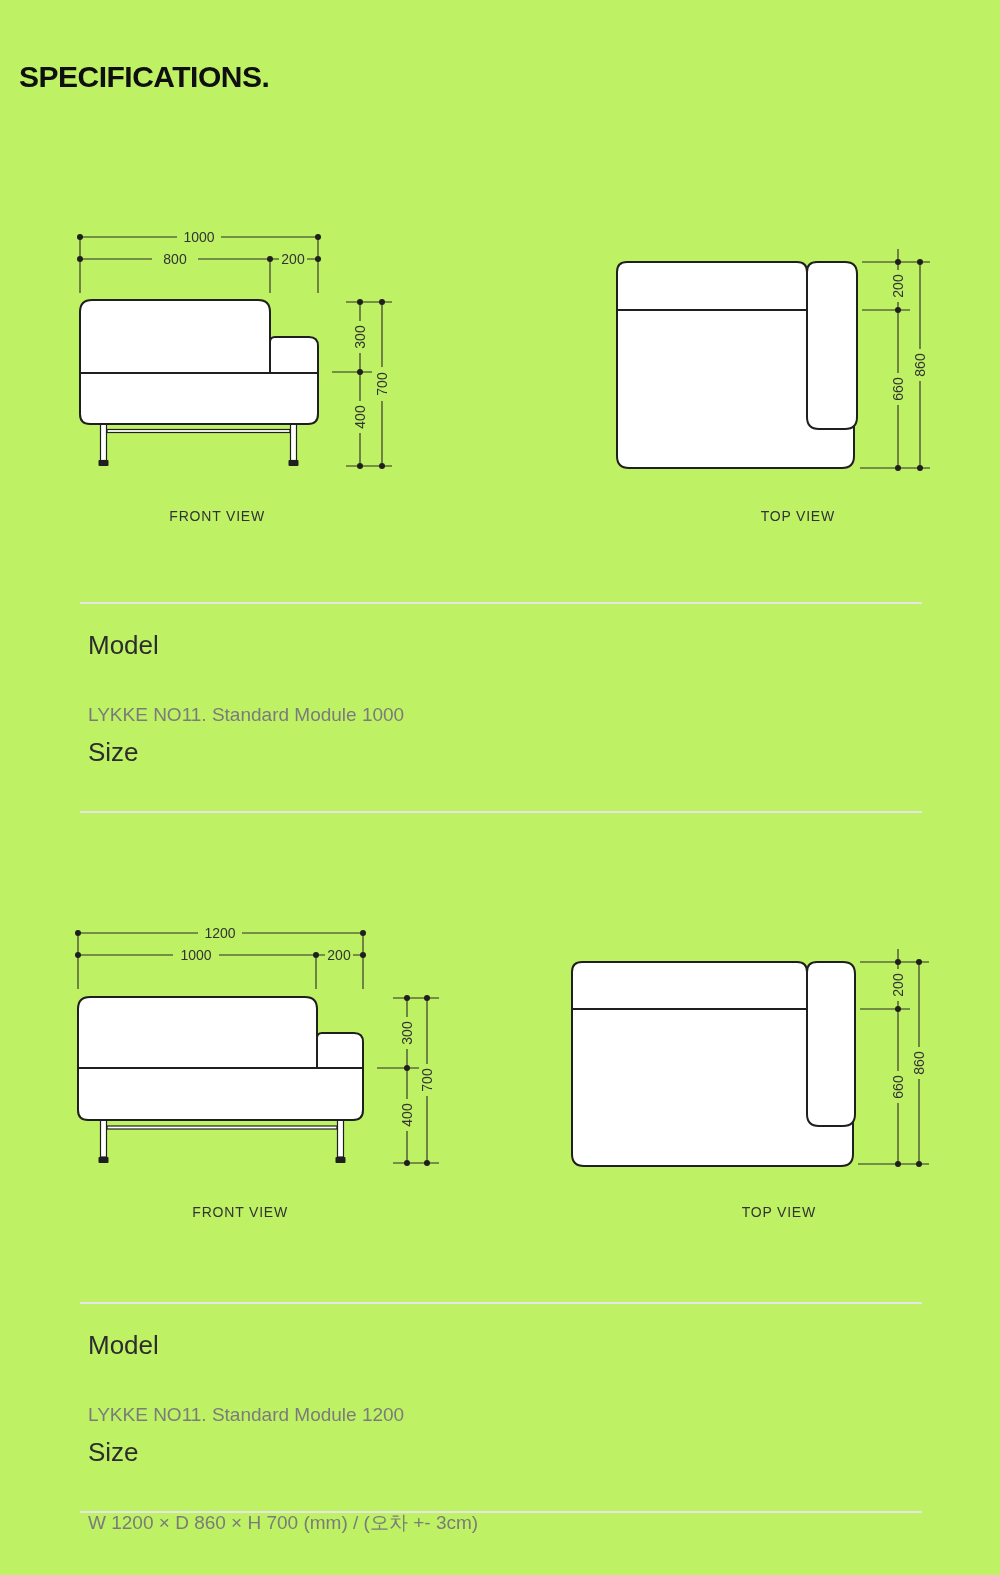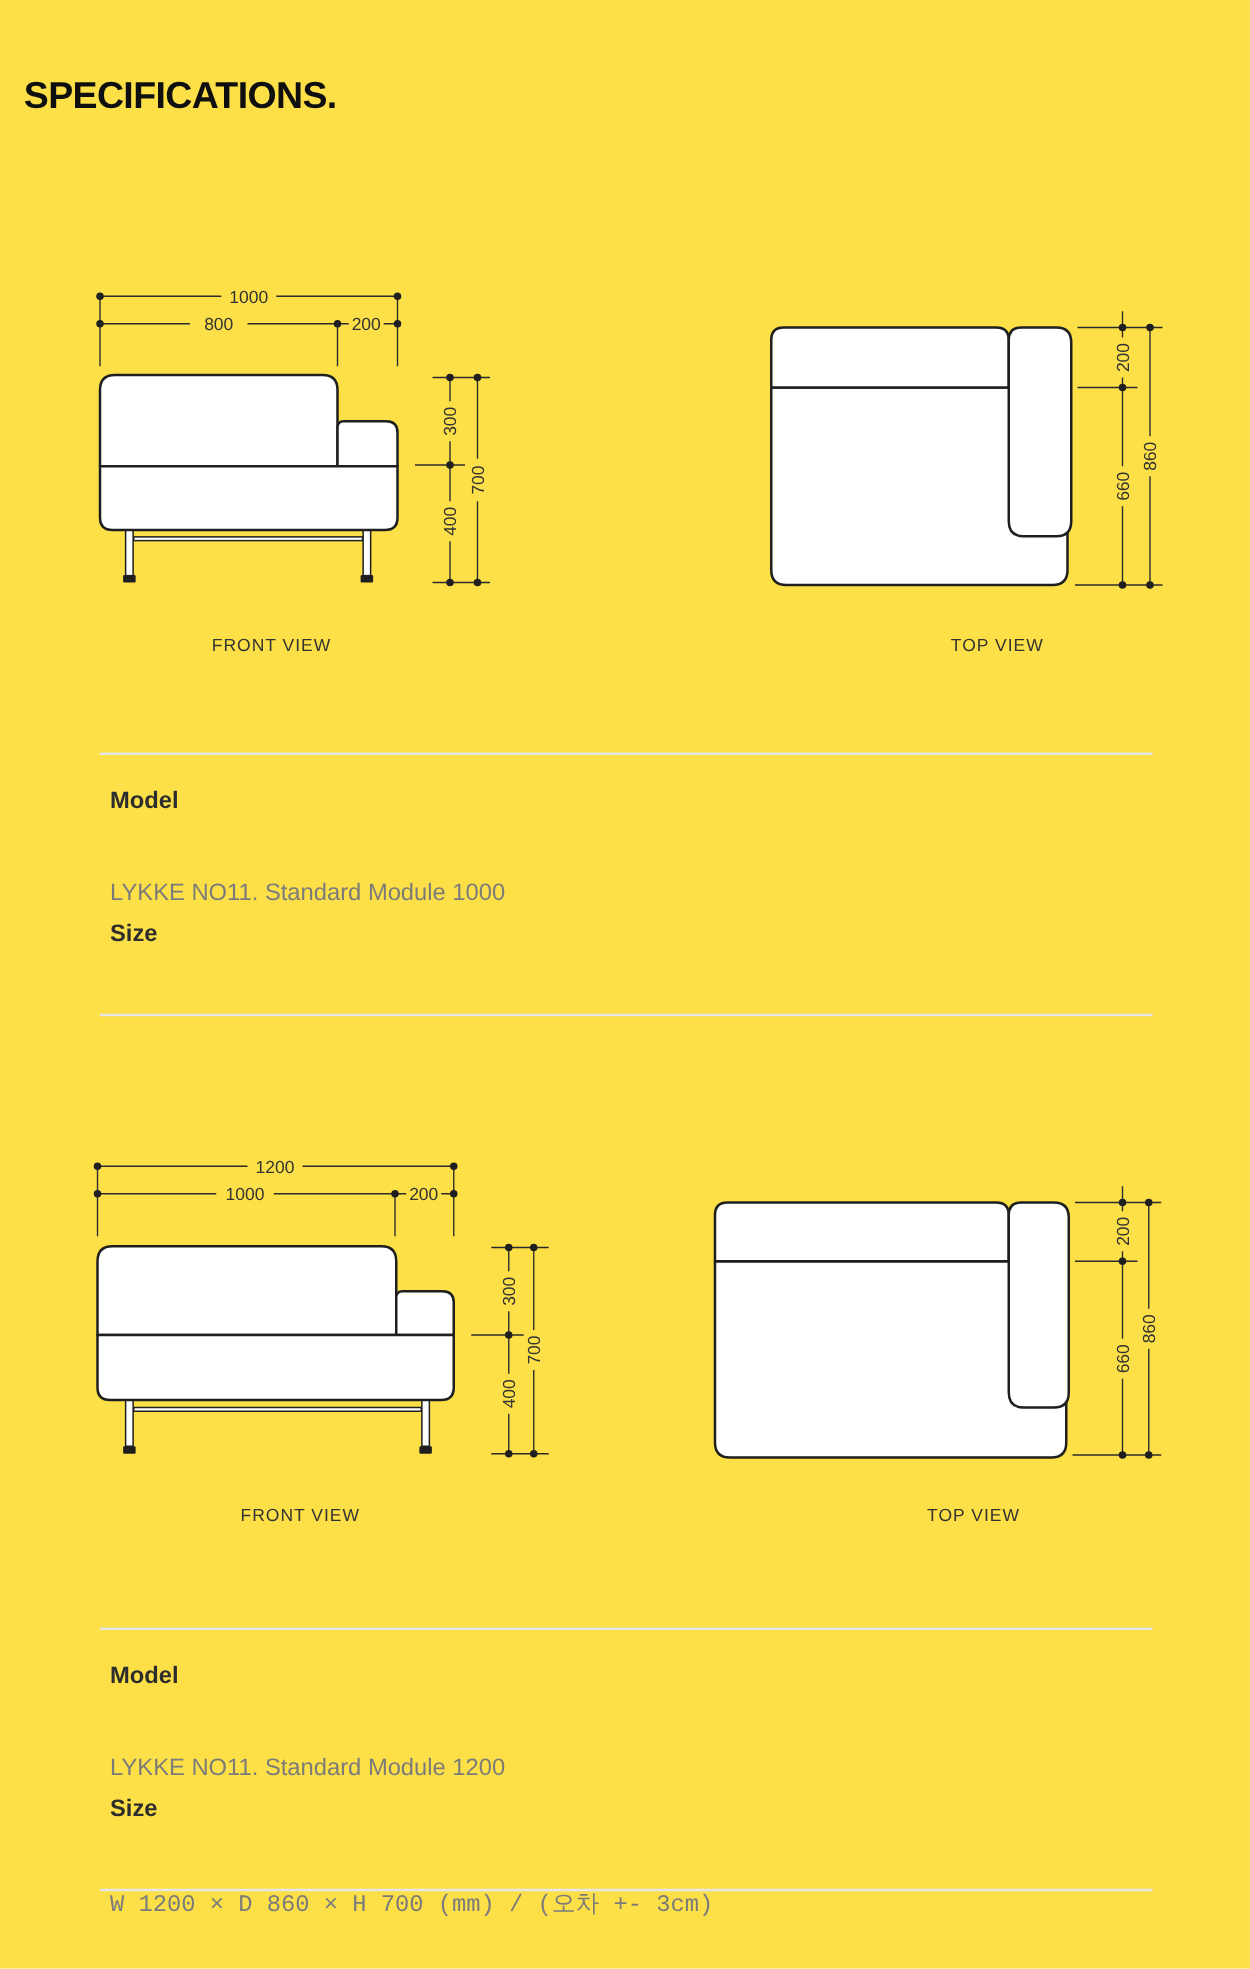--- a/index.html
+++ b/index.html
@@ -1,37 +1,37 @@
 <!DOCTYPE html>
 <html><head>
 <meta charset="utf-8">
 <style>
   html,body{margin:0;padding:0;background:#fff;}
   .page{
-    position:relative;width:1000px;height:1575px;background:#fde047;
+    position:relative;width:1000px;height:1575px;background:#bef264;
     font-family:"Liberation Sans",sans-serif;overflow:hidden;
   }
   .page-title{
     position:absolute;left:19px;top:60px;margin:0;
     font-size:30px;font-weight:700;color:#0f0f0f;letter-spacing:-0.5px;
   }
   .drawing-svg{position:absolute;}
   .furn{fill:#ffffff;stroke:#1f1f1f;stroke-width:2;stroke-linejoin:round;}
   .furn-thin{fill:#ffffff;stroke:#1f1f1f;stroke-width:1.2;}
   .dim{stroke:#2b2b2b;stroke-width:1.1;fill:none;}
   .dot{fill:#1f1f1f;}
   .foot{fill:#1f1f1f;}
   .dim-text{font-family:"Liberation Sans",sans-serif;font-size:14px;fill:#333333;}
   .view-label{
     position:absolute;width:200px;text-align:right;
     font-size:14px;letter-spacing:0.8px;color:#333333;
   }
   .divider{position:absolute;left:80px;width:842px;height:2px;background:#e6e6e6;}
   .info-heading{
-    position:absolute;left:88px;font-size:19px;font-weight:700;color:#2d2d2d;
+    position:absolute;left:88px;font-size:26px;font-weight:400;color:#2d2d2d;
   }
   .info-value{
     position:absolute;left:88px;font-size:19px;font-weight:400;color:#7b7b7b;margin-top:40px;
   }
 </style>
 </head>
 <body>
 
 <div class="page">
 
@@ -167,16 +167,16 @@
     </g>
   </svg>
 
   <div class="view-label" style="left:88px;top:1204px;">FRONT VIEW</div>
   <div class="view-label" style="left:616px;top:1204px;">TOP VIEW</div>
 
   <div class="divider" style="top:1302px;"></div>
   <div class="info-heading" style="top:1330px;">Model</div>
   <div class="info-value" style="top:1364px;">LYKKE NO11. Standard Module 1200</div>
   <div class="info-heading" style="top:1437px;">Size</div>
-  <div class="info-value" style="top:1470px;font-family:Liberation Mono, monospace;">W 1200 × D 860 × H 700 (mm) / (오차 +- 3cm)</div>
+  <div class="info-value" style="top:1470px;">W 1200 × D 860 × H 700 (mm) / (오차 +- 3cm)</div>
   <div class="divider" style="top:1511px;"></div>
 
 </div>
 
 </body></html>

